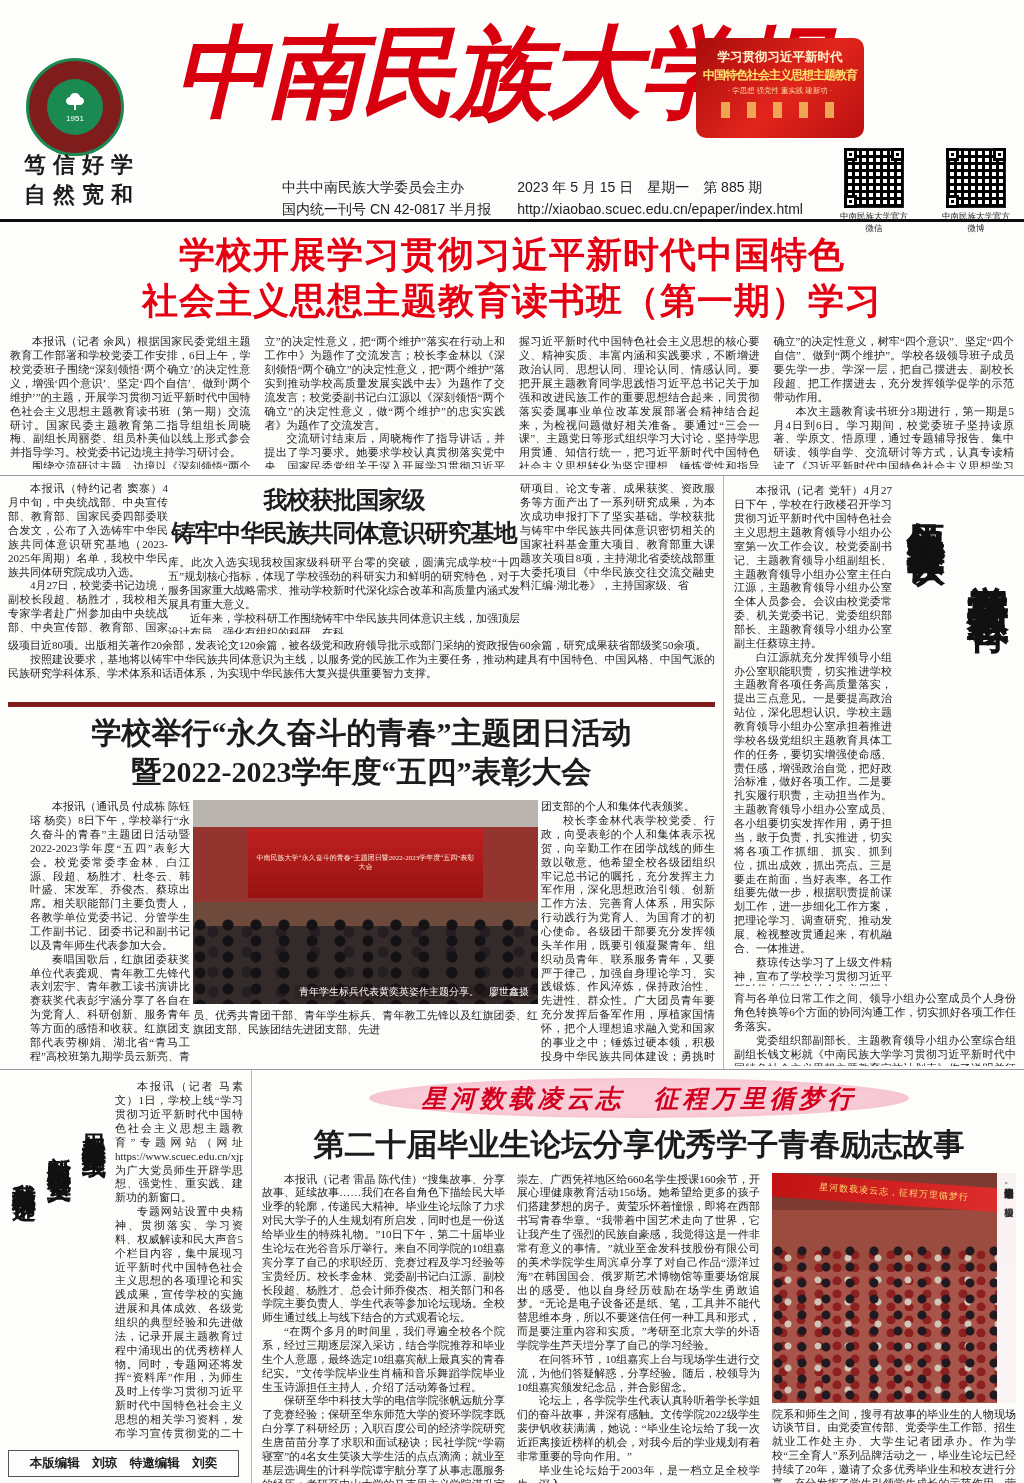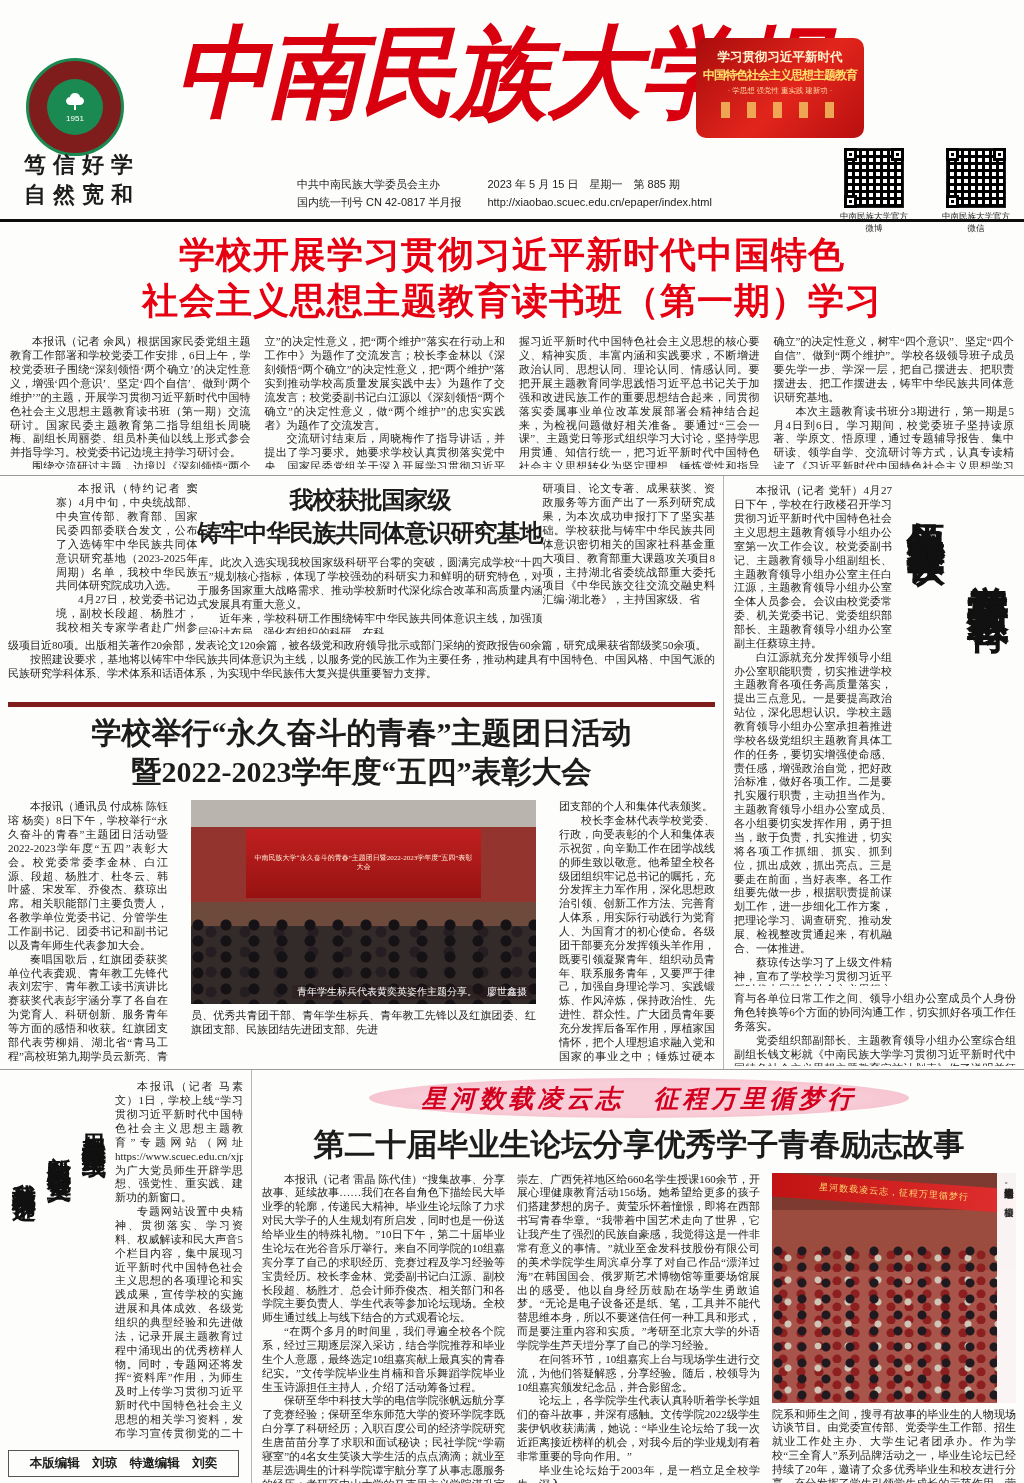--- a/index.html
+++ b/index.html
@@ -10,22 +10,22 @@
   .logo{position:absolute;left:26px;top:58px;width:92px;height:92px;border-radius:50%;
         border:3px solid #1b8a52;display:flex;align-items:center;justify-content:center;background:#7f1d1d;}
   .logo-inner{width:56px;height:56px;border-radius:50%;background:#1b8a52;display:flex;flex-direction:column;
         align-items:center;justify-content:center;color:#fff;}
   .logo-inner svg{display:block;}
   .logo-year{font-size:8px;line-height:1;font-family:"Liberation Sans",sans-serif;}
   .motto{position:absolute;left:24px;top:150px;font-weight:900;font-size:22px;letter-spacing:7px;line-height:1.35;}
   .mast-title{position:absolute;left:140px;top:2px;width:720px;text-align:center;
         font-size:95px;line-height:1.5;font-weight:900;font-style:italic;color:#d8000f;
         letter-spacing:-2px;white-space:nowrap;transform:scaleY(1.05);}
-  .pubinfo{position:absolute;left:297px;top:176px;display:flex;gap:26px;
-        font-family:"Liberation Sans","DejaVu Sans",sans-serif;font-size:11px;line-height:1.6;color:#222;}
+  .pubinfo{position:absolute;left:282px;top:176px;display:flex;gap:26px;
+        font-family:"Liberation Sans","DejaVu Sans",sans-serif;font-size:14px;line-height:1.6;color:#222;}
   .banner{position:absolute;right:160px;top:38px;width:168px;height:100px;border-radius:10px;
         background:linear-gradient(135deg,#a90c0c,#e2251c 55%,#b80f0f);color:#ffe9a8;text-align:center;
         padding-top:11px;box-sizing:border-box;overflow:hidden;}
   .banner .b1{font-size:12.5px;font-weight:700;color:#fff3cf;line-height:1.4;}
   .banner .b2{font-size:12px;font-weight:900;color:#ffe06a;line-height:1.4;letter-spacing:-1px;}
   .banner .b3{font-size:7.5px;color:#ffd9a0;margin-top:3px;}
   .banner .b4{margin:6px auto 0;width:70%;height:16px;opacity:.85;
         background:repeating-linear-gradient(90deg,#f3bd5e 0 9px,transparent 9px 26px);}
   .qr-row{position:absolute;right:10px;top:148px;display:flex;gap:26px;}
   .qr-box{width:76px;text-align:center;}
@@ -42,31 +42,31 @@
   .body-txt{font-size:11px;line-height:1.26;text-align:justify;}
   
   .sec-lead{padding:10px 10px 6px;border-bottom:1px solid #9a9a9a;}
   .lead-h{color:#e60012;font-family:"Liberation Sans","DejaVu Sans",sans-serif;font-weight:900;
         text-align:center;font-size:36px;line-height:1.27;letter-spacing:1px;}
   .lead-cols{display:flex;gap:14px;margin-top:12px;height:134px;overflow:hidden;}
   .lead-cols>div{flex:1;}
   
   .mid{display:flex;height:594px;border-bottom:1px solid #9a9a9a;box-sizing:border-box;}
   .mid-left{width:724px;border-right:1px solid #b5b5b5;padding:6px 8px 0;box-sizing:border-box;}
-  .art2-rowA{display:flex;height:152px;overflow:hidden;margin-left:48px;}
+  .art2-rowA{display:flex;height:152px;overflow:hidden;}
   .a2c1{width:160px;}
   .a2mid{flex:1;overflow:visible;}
   .a2c3{width:195px;}
   .art2-h{font-family:"Liberation Sans","DejaVu Sans",sans-serif;font-weight:900;font-size:24px;
         line-height:1.35;text-align:center;white-space:nowrap;letter-spacing:-1px;margin:2px 0 7px;}
   .art2-wide{margin-top:5px;height:56px;overflow:hidden;}
   
   .art4{border-top:5px solid #7f1d1d;margin-top:7px;padding-top:7px;}
   .art4-h{font-weight:900;font-size:30px;text-align:center;line-height:1.28;}
-  .art4-body{display:flex;gap:23px;margin-top:9px;height:262px;overflow:hidden;}
+  .art4-body{display:flex;gap:3px;margin-top:9px;height:262px;overflow:hidden;margin-left:22px;}
   .a4c1{width:160px;}
   .a4mid{width:345px;}
   .a4c2{flex:1;}
   .photo1{height:204px;position:relative;overflow:hidden;
         background:linear-gradient(180deg,#b9b4ae 0 13%,#93342f 13% 50%,#6d4a3c 50% 62%,#332a2a 62% 100%);}
   .p1-screen{position:absolute;left:16%;right:16%;top:14%;height:32%;
         background:linear-gradient(#c02020,#971212);color:#ffefd8;font-size:7px;line-height:1.4;
         display:flex;align-items:center;justify-content:center;text-align:center;padding:2px 6px;}
   .p1-crowd{position:absolute;left:0;right:0;bottom:0;height:42%;
         background-image:radial-gradient(circle at 7px 6px,#151216 5px,transparent 6px),
@@ -157,29 +157,29 @@
       <div class="b3">· 学思想 强党性 重实践 建新功 ·</div>
       <div class="b4"></div>
     </div>
     <div class="qr-row">
       <div class="qr-box">
         <div class="qr">
             <i class="tl"></i>
             <i class="tr"></i>
             <i class="bl"></i>
           </div>
-        <div class="qr-label">中南民族大学官方微博</div>
+        <div class="qr-label">中南民族大学官方微信</div>
       </div>
       <div class="qr-box">
         <div class="qr">
             <i class="tl"></i>
             <i class="tr"></i>
             <i class="bl"></i>
           </div>
-        <div class="qr-label">中南民族大学官方微信</div>
+        <div class="qr-label">中南民族大学官方微博</div>
       </div>
     </div>
   </div>
 
   <div class="sec-lead">
     <div class="lead-h">
       <div>学校开展学习贯彻习近平新时代中国特色</div>
       <div>社会主义思想主题教育读书班（第一期）学习</div>
     </div>
     <div class="lead-cols body-txt">
@@ -188,21 +188,21 @@
           <p>围绕交流研讨主题，边境以《深刻领悟“两个确</p>
         </div>
       <div class="cont">
           <p>立”的决定性意义，把“两个维护”落实在行动上和工作中》为题作了交流发言；校长李金林以《深刻领悟“两个确立”的决定性意义，把“两个维护”落实到推动学校高质量发展实践中去》为题作了交流发言；校党委副书记白江源以《深刻领悟“两个确立”的决定性意义，做“两个维护”的忠实实践者》为题作了交流发言。</p>
           <p>交流研讨结束后，周晓梅作了指导讲话，并提出了学习要求。她要求学校认真贯彻落实党中央、国家民委党组关于深入开展学习贯彻习近平新时代中国特色社会主义思想主题教育的部署要求，推动主题教育走深走实，深刻把</p>
         </div>
       <div class="cont">
           <p>握习近平新时代中国特色社会主义思想的核心要义、精神实质、丰富内涵和实践要求，不断增进政治认同、思想认同、理论认同、情感认同。要把开展主题教育同学思践悟习近平总书记关于加强和改进民族工作的重要思想结合起来，同贯彻落实委属事业单位改革发展部署会精神结合起来，为检视问题做好相关准备。要通过“三会一课”、主题党日等形式组织学习大讨论，坚持学思用贯通、知信行统一，把习近平新时代中国特色社会主义思想转化为坚定理想、锤炼党性和指导实践、推动工作的强大力量，切实做到“学思想、强党性、重实践、建新功”，深刻领悟“两个</p>
         </div>
       <div class="cont">
-          <p>确立”的决定性意义，树牢“四个意识”、坚定“四个自信”、做到“两个维护”。学校各级领导班子成员要先学一步、学深一层，把自己摆进去、把职责摆进去、把工作摆进去，铸牢中华民族共同体意识研究基地。</p>
+          <p>确立”的决定性意义，树牢“四个意识”、坚定“四个自信”、做到“两个维护”。学校各级领导班子成员要先学一步、学深一层，把自己摆进去、副校长段超、把工作摆进去，充分发挥领学促学的示范带动作用。</p>
           <p>本次主题教育读书班分3期进行，第一期是5月4日到6日。学习期间，校党委班子坚持读原著、学原文、悟原理，通过专题辅导报告、集中研读、领学自学、交流研讨等方式，认真专读精读了《习近平新时代中国特色社会主义思想学习纲要（2023年版）》《习近平著作选读》《论党的自我革命》、党的二十大报告和党章等主题教育学习读本。</p>
         </div>
     </div>
   </div>
 
   <div class="mid">
     <div class="mid-left">
 
       <div>
         <div class="art2-rowA body-txt">

